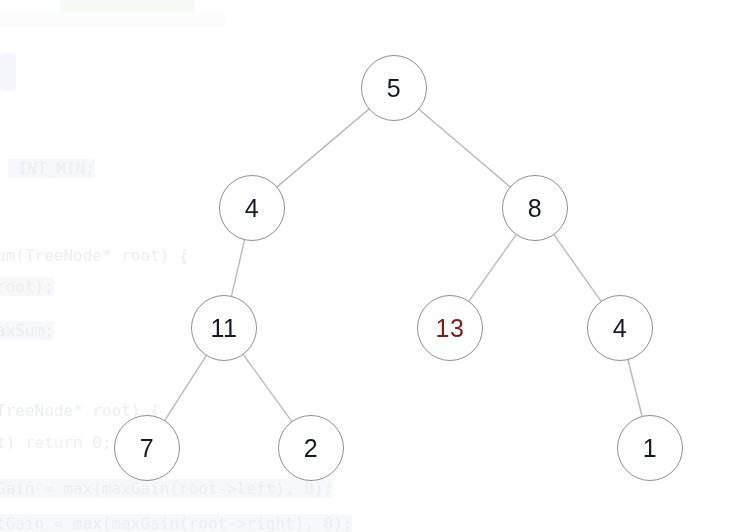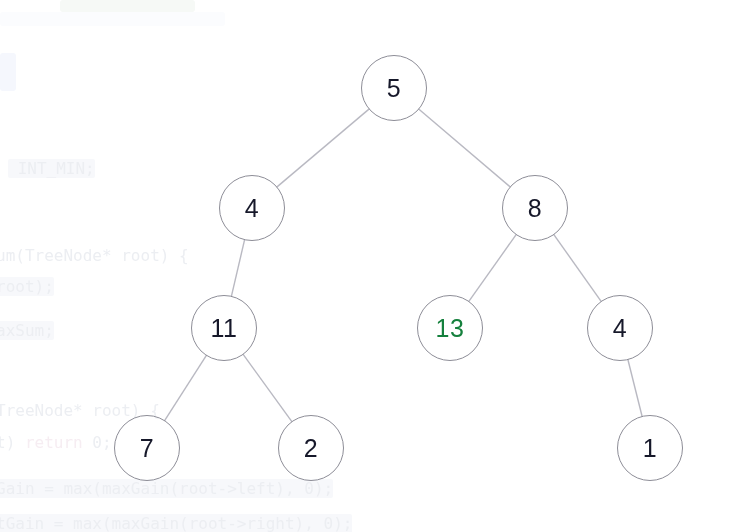--- a/index.html
+++ b/index.html
@@ -111,21 +111,21 @@
       </div>
       <div class="node" style="left: 252px; top: 208px; border-color: rgb(141, 141, 151); color: rgb(22, 24, 42);">
         <span>4</span>
       </div>
       <div class="node" style="left: 535px; top: 208px; border-color: rgb(141, 141, 151); color: rgb(22, 24, 42);">
         <span>8</span>
       </div>
       <div class="node" style="left: 224px; top: 328px; border-color: rgb(141, 141, 151); color: rgb(22, 24, 42); justify-content: center;">
         <span>11</span>
       </div>
-      <div class="node" style="left: 450px; top: 328px; border-color: rgb(141, 141, 151); color: #15803d;">
+      <div class="node" style="left: 450px; top: 328px; border-color: rgb(141, 141, 151); color: #7f1d1d;">
         <span>13</span>
       </div>
       <div class="node" style="left: 620px; top: 328px; border-color: rgb(141, 141, 151); color: rgb(22, 24, 42);">
         <span>4</span>
       </div>
       <div class="node" style="left: 147px; top: 448px; border-color: rgb(141, 141, 151); color: rgb(22, 24, 42);">
         <span>7</span>
       </div>
       <div class="node" style="left: 311px; top: 448px; border-color: rgb(141, 141, 151); color: rgb(22, 24, 42);">
         <span>2</span>

